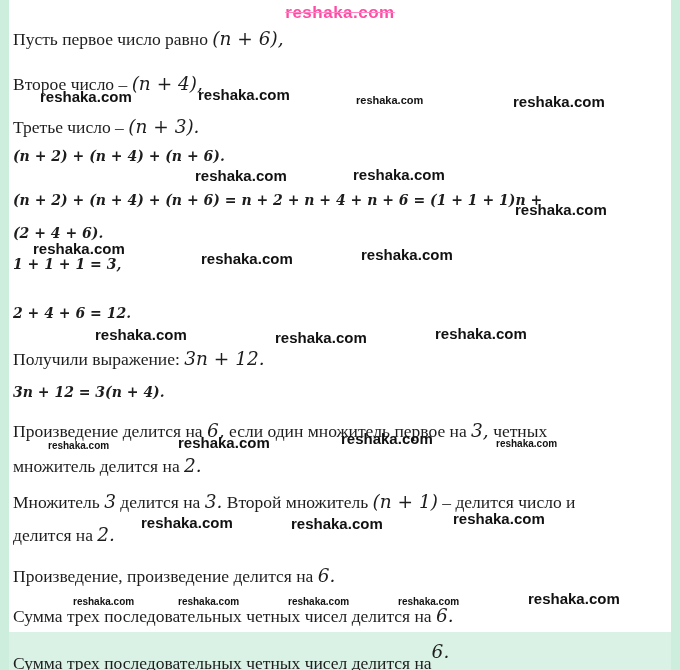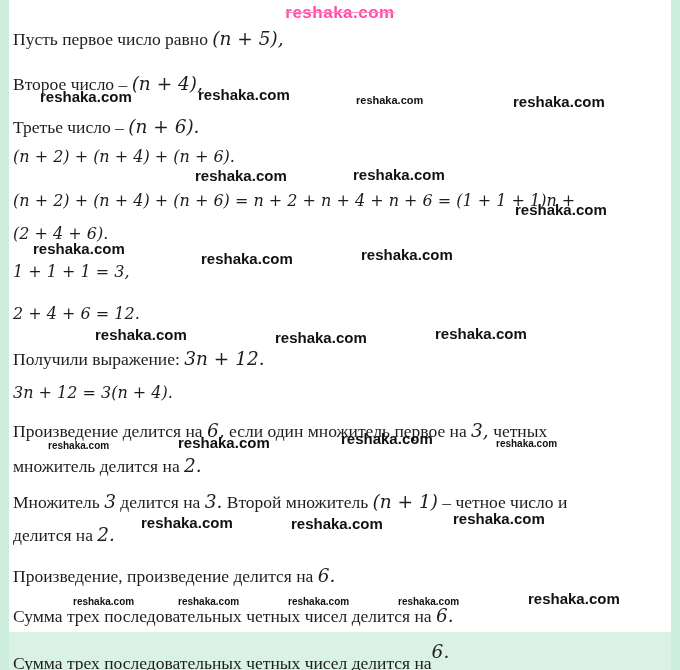--- a/index.html
+++ b/index.html
@@ -12,66 +12,66 @@
   .edge.right{right:0;}
   .logo{
     position:absolute;top:3px;left:0;right:0;text-align:center;z-index:3;
     font-family:"Liberation Sans", sans-serif;font-weight:bold;font-size:17px;
     color:#ff4da6;text-decoration:line-through;text-decoration-color:#ff86c2;
     letter-spacing:0.5px;
   }
   .line{position:absolute;left:13px;right:14px;white-space:nowrap;z-index:1;}
   .t{font-size:17.5px;margin-top:24px;}
   .m{font-family:"DejaVu Serif", serif;font-style:italic;font-size:18.5px;}
-  .line.math .m{font-size:16px;}
+  .line.math .m{font-size:14px;font-weight:bold;}
   .wm{
     position:absolute;font-family:"Liberation Sans", sans-serif;font-weight:bold;
     color:#111111;white-space:nowrap;z-index:2;
   }
   .answer{
     position:absolute;left:0;right:0;top:632px;height:38px;background:#d9f2e5;
     display:flex;align-items:center;padding-left:13px;box-sizing:border-box;z-index:4;
   }
   .answer .t{font-size:17.5px;}
   .answer .m{font-size:18.5px;}
 </style>
 </head>
 <body>
 
 <div class="edge left"></div>
 <div class="edge right"></div>
 
 <div class="logo">reshaka.com</div>
 
 <div>
-  <div class="line" style="top:28px"><span class="t">Пусть первое число равно </span><span class="m">(n + 5),</span></div>
+  <div class="line" style="top:28px"><span class="t">Пусть первое число равно </span><span class="m">(n + 6),</span></div>
 
   <div class="line" style="top:73px"><span class="t">Второе число – </span><span class="m">(n + 4),</span></div>
 
-  <div class="line" style="top:116px"><span class="t">Третье число – </span><span class="m">(n + 6).</span></div>
+  <div class="line" style="top:116px"><span class="t">Третье число – </span><span class="m">(n + 3).</span></div>
 
   <div class="line math" style="top:147px"><span class="m">(n + 2) + (n + 4) + (n + 6).</span></div>
 
   <div class="line math" style="top:191px"><span class="m">(n + 2) + (n + 4) + (n + 6) = n + 2 + n + 4 + n + 6 = (1 + 1 + 1)n +</span></div>
 
   <div class="line math" style="top:224px"><span class="m">(2 + 4 + 6).</span></div>
 
-  <div class="line math" style="top:262px"><span class="m">1 + 1 + 1 = 3,</span></div>
+  <div class="line math" style="top:255px"><span class="m">1 + 1 + 1 = 3,</span></div>
 
   <div class="line math" style="top:304px"><span class="m">2 + 4 + 6 = 12.</span></div>
 
   <div class="line" style="top:348px"><span class="t">Получили выражение: </span><span class="m">3n + 12.</span></div>
 
   <div class="line math" style="top:383px"><span class="m">3n + 12 = 3(n + 4).</span></div>
 
   <div class="line" style="top:420px"><span class="t">Произведение делится на </span><span class="m">6,</span><span class="t"> если один множитель первое на </span><span class="m">3,</span><span class="t"> четных</span></div>
 
   <div class="line" style="top:455px"><span class="t">множитель делится на </span><span class="m">2.</span></div>
 
-  <div class="line" style="top:491px"><span class="t">Множитель </span><span class="m">3</span><span class="t"> делится на </span><span class="m">3.</span><span class="t"> Второй множитель </span><span class="m">(n + 1)</span><span class="t"> – четное число и</span></div>
+  <div class="line" style="top:491px"><span class="t">Множитель </span><span class="m">3</span><span class="t"> делится на </span><span class="m">3.</span><span class="t"> Второй множитель </span><span class="m">(n + 1)</span><span class="t"> – делится число и</span></div>
 
   <div class="line" style="top:524px"><span class="t">делится на </span><span class="m">2.</span></div>
 
   <div class="line" style="top:565px"><span class="t">Произведение, произведение делится на </span><span class="m">6.</span></div>
 
   <div class="line" style="top:605px"><span class="t">Сумма трех последовательных четных чисел делится на </span><span class="m">6.</span></div>
 </div>
 
 <div class="answer">
     <span class="t">Сумма трех последовательных четных чисел делится на </span>

